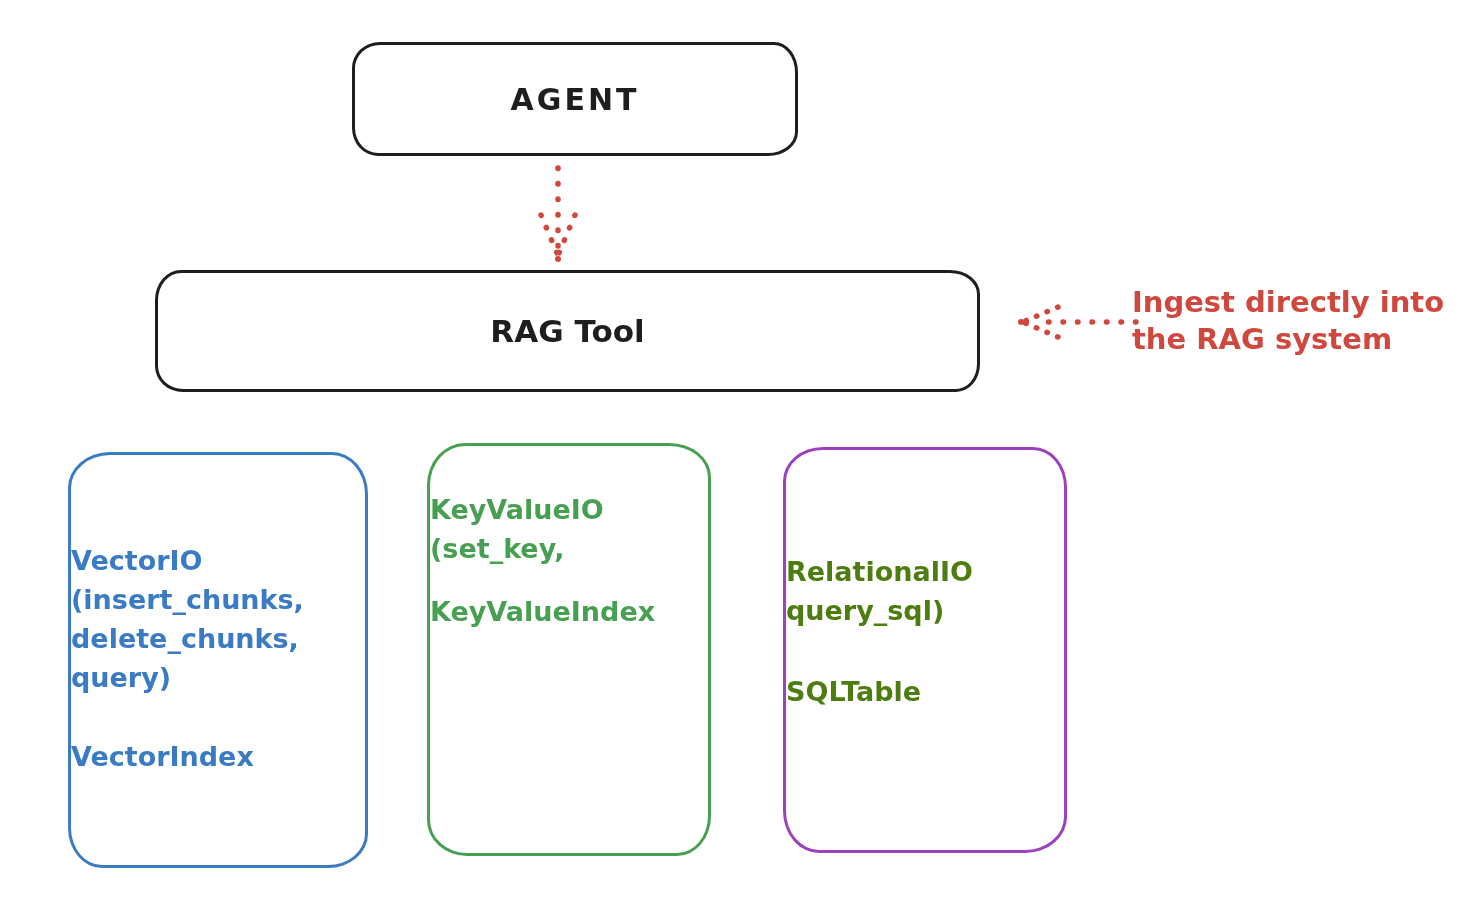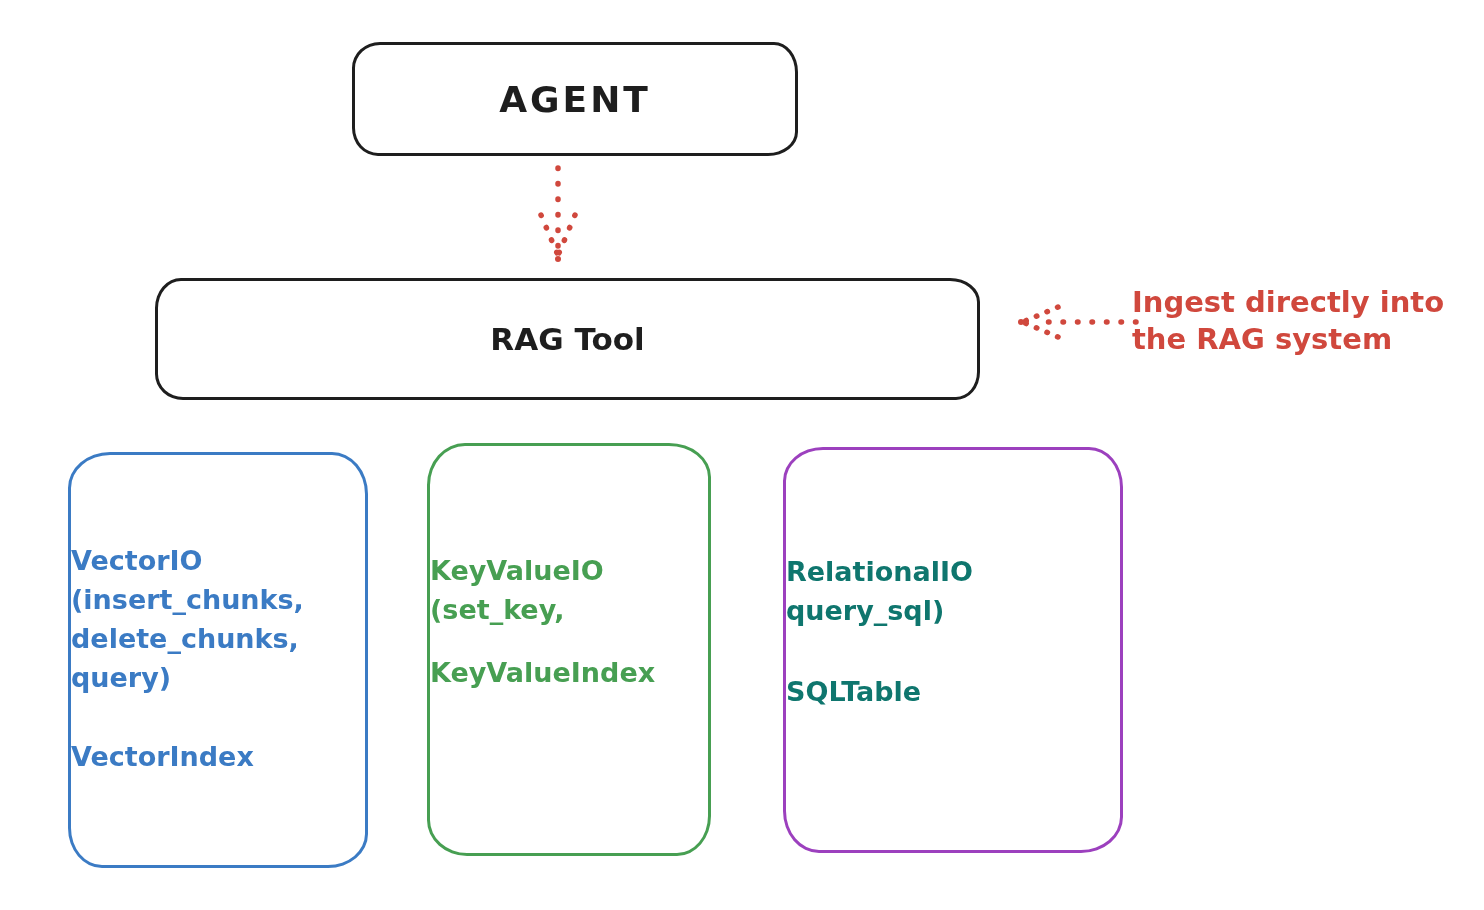--- a/index.html
+++ b/index.html
@@ -28,24 +28,24 @@
     border: 3.5px solid #1e1e1e;
     color: #1e1e1e;
     font-size: 31px;
     font-weight: 600;
   }
   .agent-node {
     left: 352px; top: 42px; width: 446px; height: 114px;
     border-radius: 28px 24px 30px 26px / 26px 30px 24px 28px;
     letter-spacing: 3px;
     font-weight: 700;
-    font-size: 36px;
+    font-size: 30px;
   }
   .rag-node {
-    left: 155px; top: 278px; width: 825px; height: 122px;
+    left: 155px; top: 270px; width: 825px; height: 122px;
     border-radius: 26px 30px 24px 28px / 30px 24px 28px 26px;
   }
 
   .io-node {
     position: absolute;
     background: #ffffff;
     border-width: 3px;
     border-style: solid;
     font-size: 27px;
     font-weight: 600;
@@ -56,25 +56,25 @@
     border-color: #3b7bc4; color: #3b7bc4;
     border-radius: 42px 36px 40px 34px / 36px 42px 34px 40px;
   }
   .io-blue .io-content { padding-top: 86px; }
   .io-blue .io-index { margin-top: 40px; }
   .io-green {
     left: 427px; top: 443px; width: 284px; height: 413px;
     border-color: #479f52; color: #479f52;
     border-radius: 38px 42px 34px 40px / 42px 34px 40px 36px;
   }
-  .io-green .io-content { padding-top: 105px; }
+  .io-green .io-content { padding-top: 44px; }
   .io-green .io-index { margin-top: 24px; }
   .io-purple {
-    left: 783px; top: 447px; width: 340px; height: 406px;
-    border-color: #9c40be; color: #0f766e;
+    left: 783px; top: 447px; width: 284px; height: 406px;
+    border-color: #9c40be; color: #4d7c0f;
     border-radius: 40px 34px 42px 36px / 34px 40px 36px 42px;
   }
   .io-purple .io-content { padding-top: 102px; }
   .io-purple .io-index { margin-top: 42px; }
 
   
   .annotation {
     position: absolute;
     left: 1132px; top: 284px; width: 348px;
     color: #d0483d;

